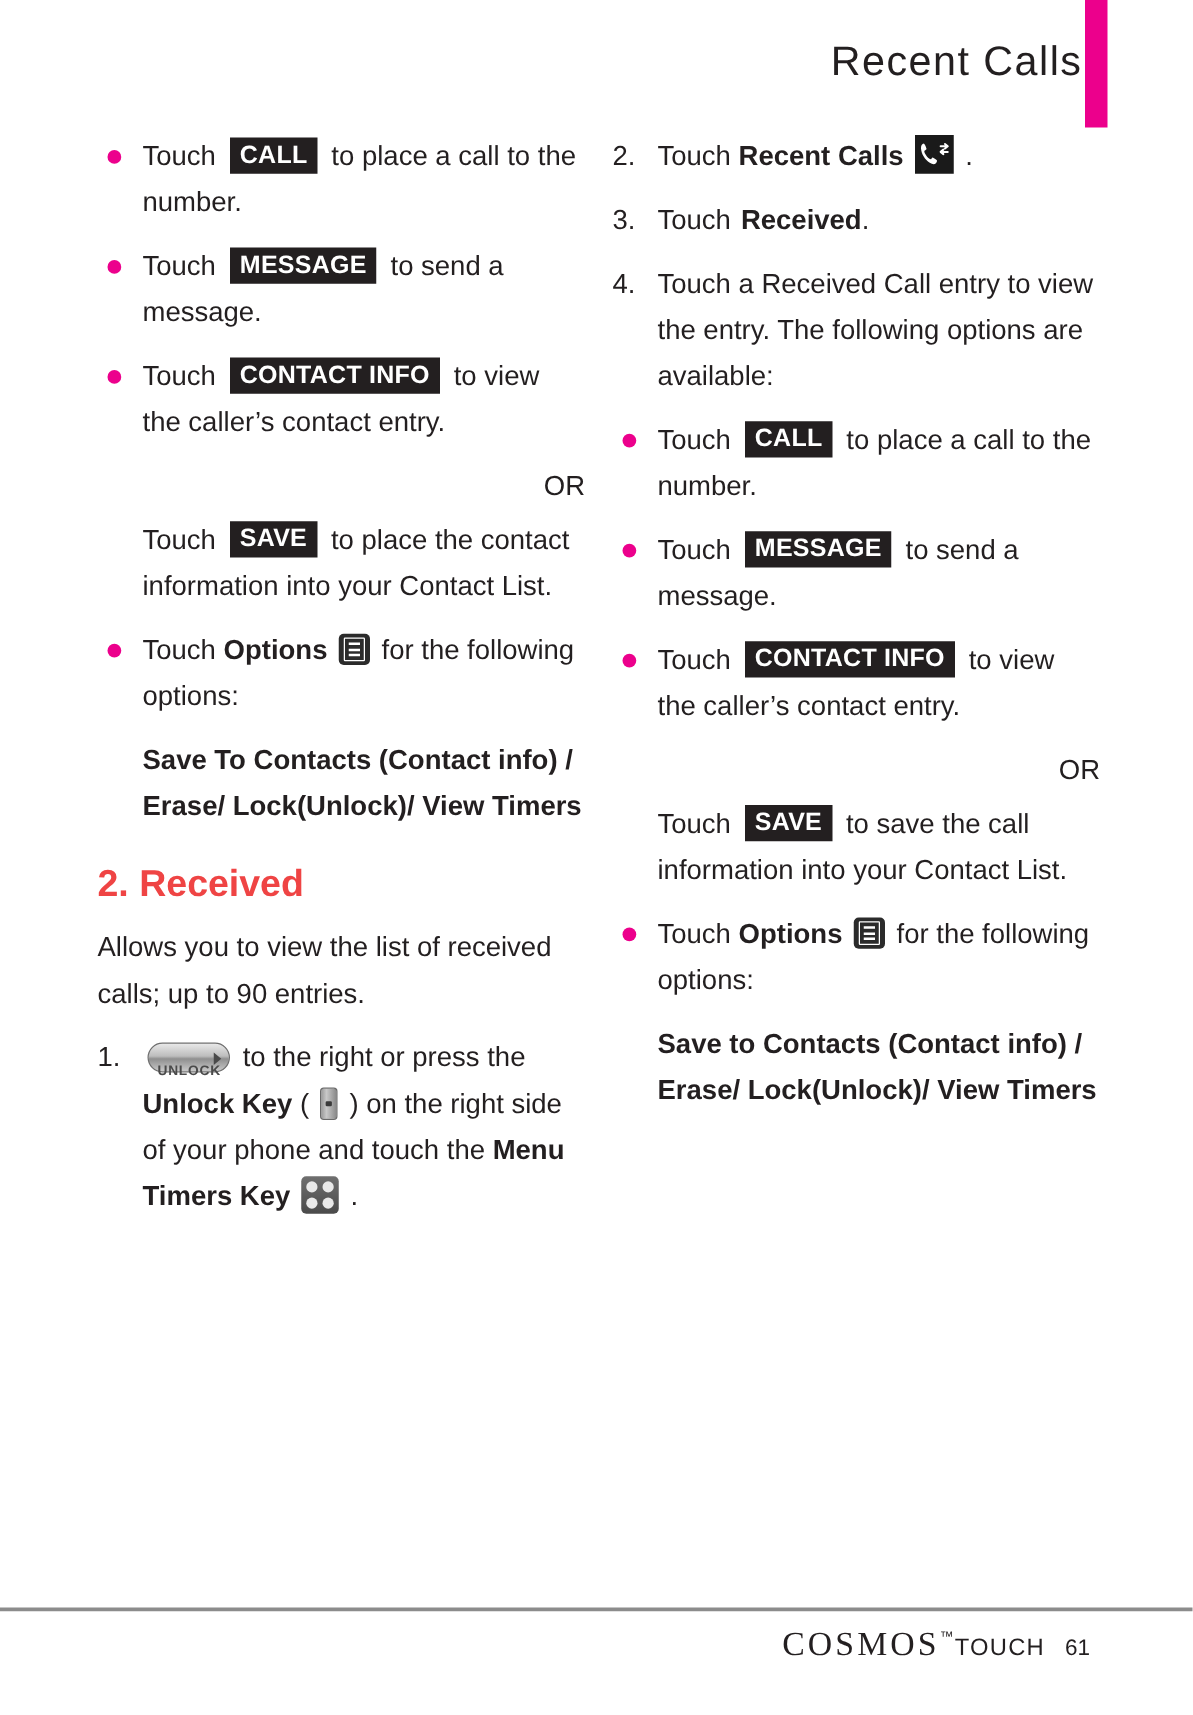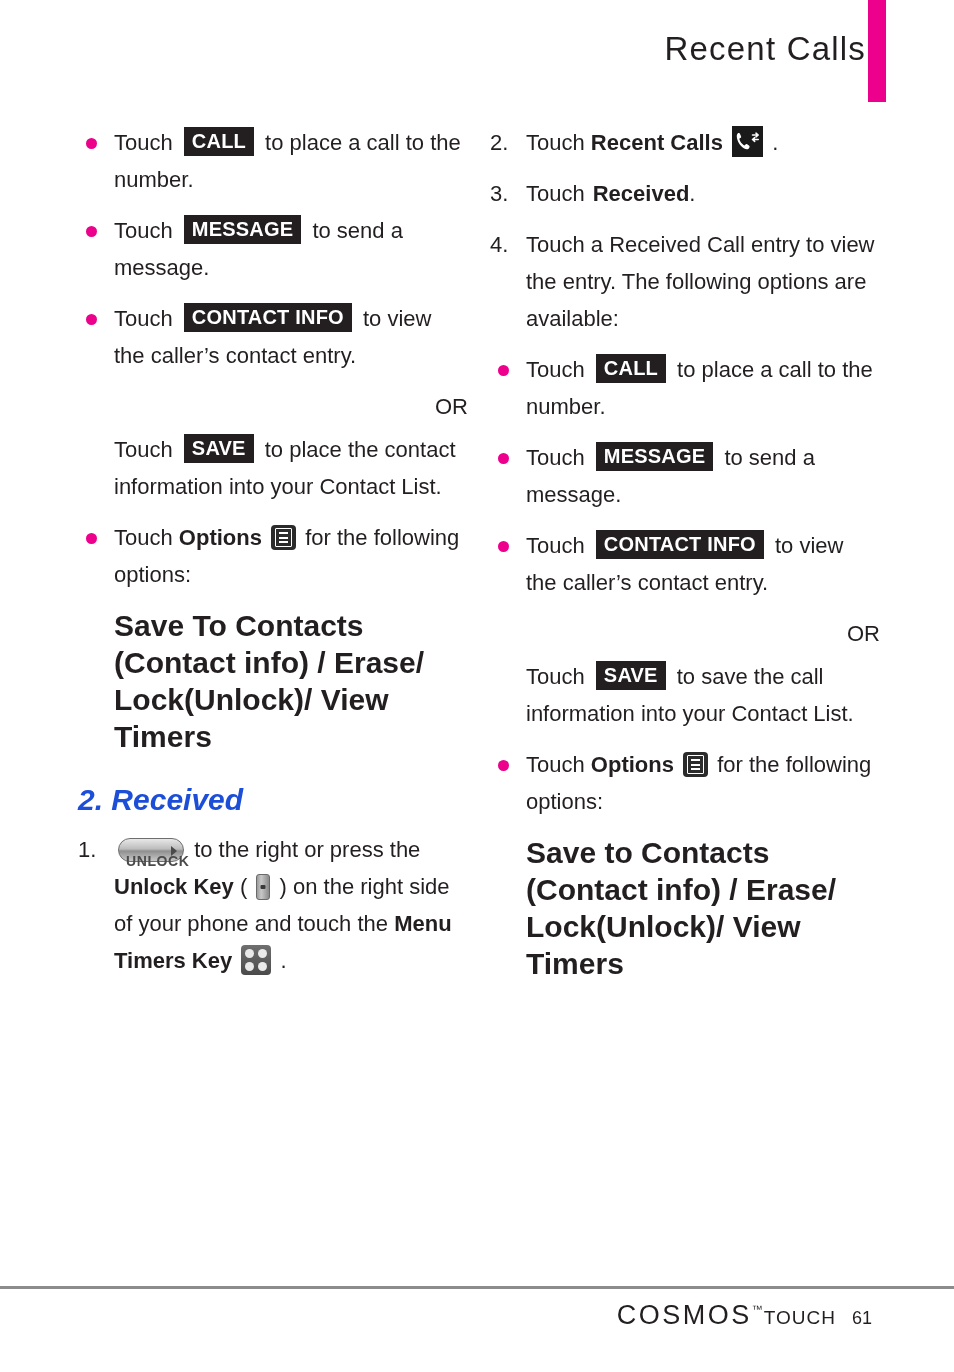--- a/index.html
+++ b/index.html
@@ -39,21 +39,21 @@
     left: 868px;
     top: 0;
     width: 18px;
     height: 102px;
     background: #ec008c;
   }
 
   
   .column {
     position: absolute;
-    top: 124px;
+    top: 106px;
     width: 390px;
   }
   .col-left  { left: 78px; }
   .col-right { left: 490px; }
 
   
   .bullet-item {
     position: relative;
     padding-left: 36px;
     margin-bottom: 14px;
@@ -92,34 +92,33 @@
   .plain-block.tight { margin-bottom: 6px; text-align: right; }
   .flush-block {
     padding-left: 0;
     margin-bottom: 14px;
     font-size: 22px;
     line-height: 37px;
   }
   .bold-block {
     padding-left: 36px;
     margin-bottom: 16px;
-    font-size: 30px;
+    font-size: 22px;
     line-height: 37px;
     font-weight: bold;
   }
   b, .bold { font-weight: bold; }
 
   
   .section-heading {
     font-size: 30px;
     font-weight: bold;
-    color: #1d4ed8;
+    color: #ef4444;
     margin: 26px 0 12px 0;
     line-height: 38px;
-    font-style: italic;
   }
 
   
   .keycap {
     display: inline-block;
     background: #231f20;
     color: #ffffff;
     font-weight: bold;
     font-size: 20px;
     line-height: 26px;
@@ -181,21 +180,21 @@
     border: 1px solid #6e6e6e;
     position: relative;
     vertical-align: -5px;
     margin: 0 4px;
     box-sizing: border-box;
   }
   .icon-unlock-slider .ul-text {
     position: absolute;
     left: 7px;
     top: 4px;
-    font-size: 14px;
+    font-size: 11px;
     font-weight: bold;
     letter-spacing: 0.6px;
     color: #4a4a4a;
     font-family: "Liberation Sans", sans-serif;
     text-align: right;
   }
   .icon-unlock-slider .ul-arrow {
     position: absolute;
     right: 6px;
     top: 7px;
@@ -264,21 +263,21 @@
     left: 0;
     top: 1300px;
     width: 954px;
     height: 50px;
     text-align: right;
     padding-right: 82px;
     box-sizing: border-box;
     white-space: nowrap;
   }
   .brand-cosmos {
-    font-family: Liberation Sans, sans-serif;
+    font-family: Liberation Serif, serif;
     font-size: 27px;
     letter-spacing: 2.5px;
     color: #231f20;
     font-weight: 300;
   }
   .brand-tm {
     font-size: 11px;
     vertical-align: 11px;
     color: #231f20;
   }
@@ -344,20 +343,21 @@
         <span class="line l3"></span>
       </span>
     </span>
     <span>for the following options:</span>
   </div>
 
   <div class="bold-block">Save To Contacts (Contact info) / Erase/ Lock(Unlock)/ View Timers</div>
 
   <div class="section-heading">2. Received</div>
 
+  <div class="flush-block">Allows you to view the list of received calls; up to 90 entries.</div>
 
   <div class="num-item">
     <span class="num-marker">1.</span>
     <span class="icon-unlock-slider icon-inline">
       <span class="ul-text">UNLOCK</span>
       <span class="ul-arrow"></span>
     </span>
     <span>to the right or press the</span>
     <b>Unlock Key</b>
     <span>(</span>

